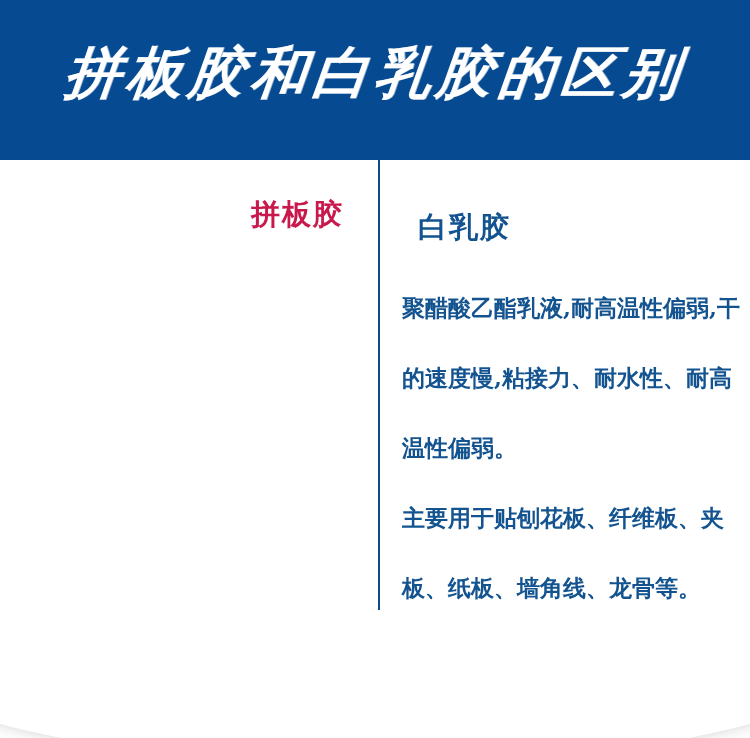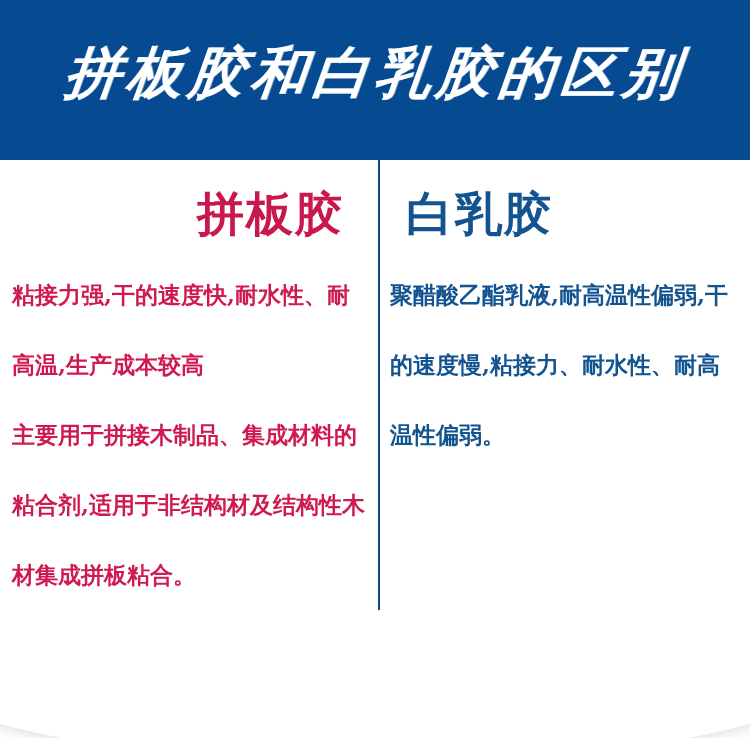--- a/index.html
+++ b/index.html
@@ -61,25 +61,25 @@
     width: 2px;
     height: 450px;
     background: #0a4a88;
   }
 
   .col {
     position: absolute;
     top: 0;
   }
   .col-left  { left: 0px;   width: 366px; }
-  .col-right { left: 390px; width: 348px; }
+  .col-right { left: 402px; width: 348px; margin-top: 13px; }
 
   .col-heading {
     font-family: "DejaVu Serif", "Liberation Serif", serif;
-    font-size: 47px;
+    font-size: 29px;
     font-weight: 700;
     line-height: 44px;
     letter-spacing: 2px;
     margin: 0;
     padding: 0;
     white-space: nowrap;
   }
   .col-left .col-heading {
     color: #c8184c;
     text-align: right;
@@ -150,30 +150,27 @@
   <div class="header-banner">
     <div class="header-title">拼板胶和白乳胶的区别</div>
   </div>
 
   <div class="content">
 
     <div class="divider"></div>
 
     <div class="col col-left">
       <div class="col-heading">拼板胶</div>
-      <div class="para-block">
-        <p class="para">粘接力强,干的速度快,耐水性、耐高温,生产成本较高</p>
-        <p class="para">主要用于拼接木制品、集成材料的粘合剂,适用于非结构材及结构性木材集成拼板粘合。</p>
-      </div>
     </div>
 
     <div class="col col-right">
       <div class="col-heading">白乳胶</div>
       <div class="para-block">
         <p class="para">聚醋酸乙酯乳液,耐高温性偏弱,干的速度慢,粘接力、耐水性、耐高温性偏弱。</p>
+        <p class="para">主要用于贴刨花板、纤维板、夹板、纸板、墙角线、龙骨等。</p>
       </div>
     </div>
 
   </div>
 
   <div class="footer-area">
     <div class="footer-arc"></div>
     <div class="footer-mask"></div>
   </div>
 

